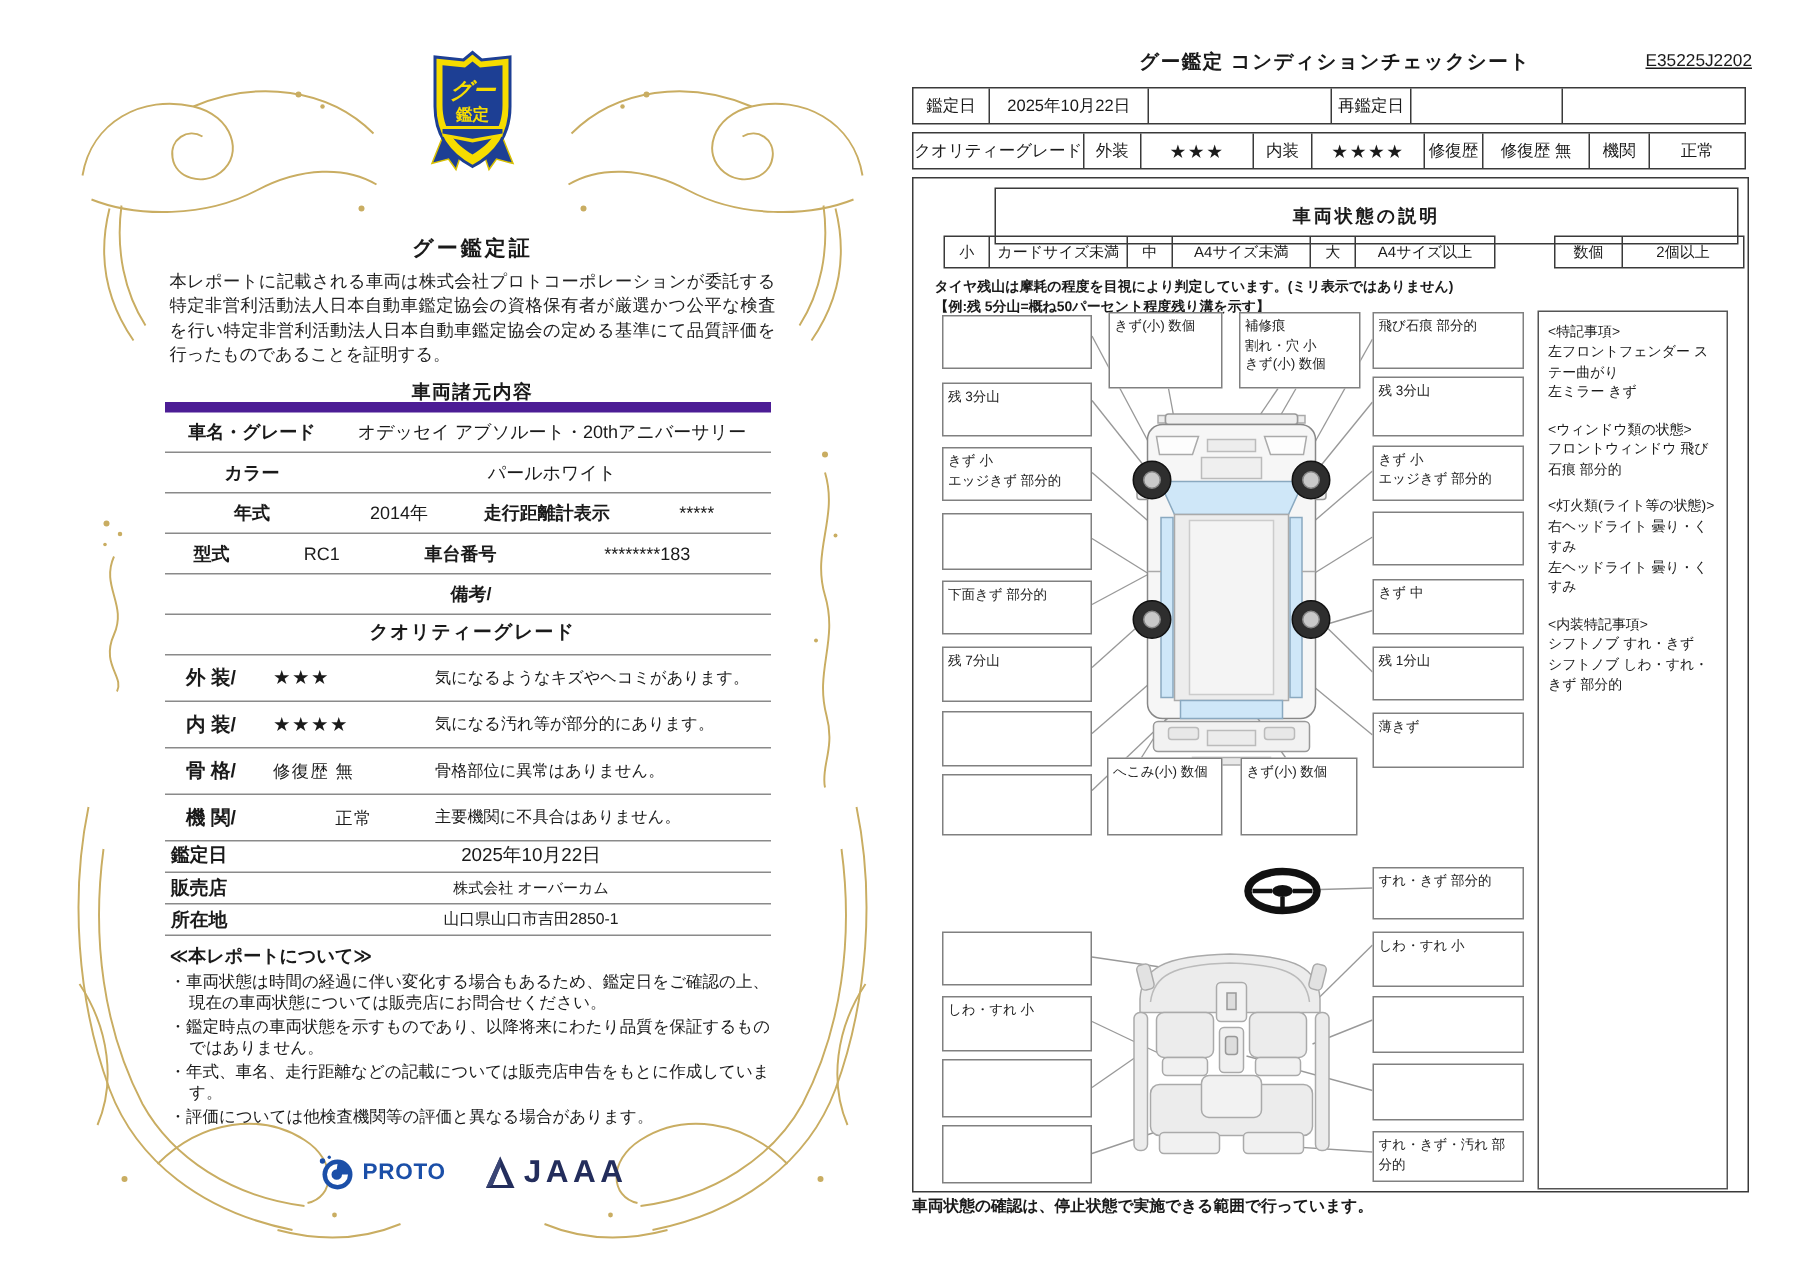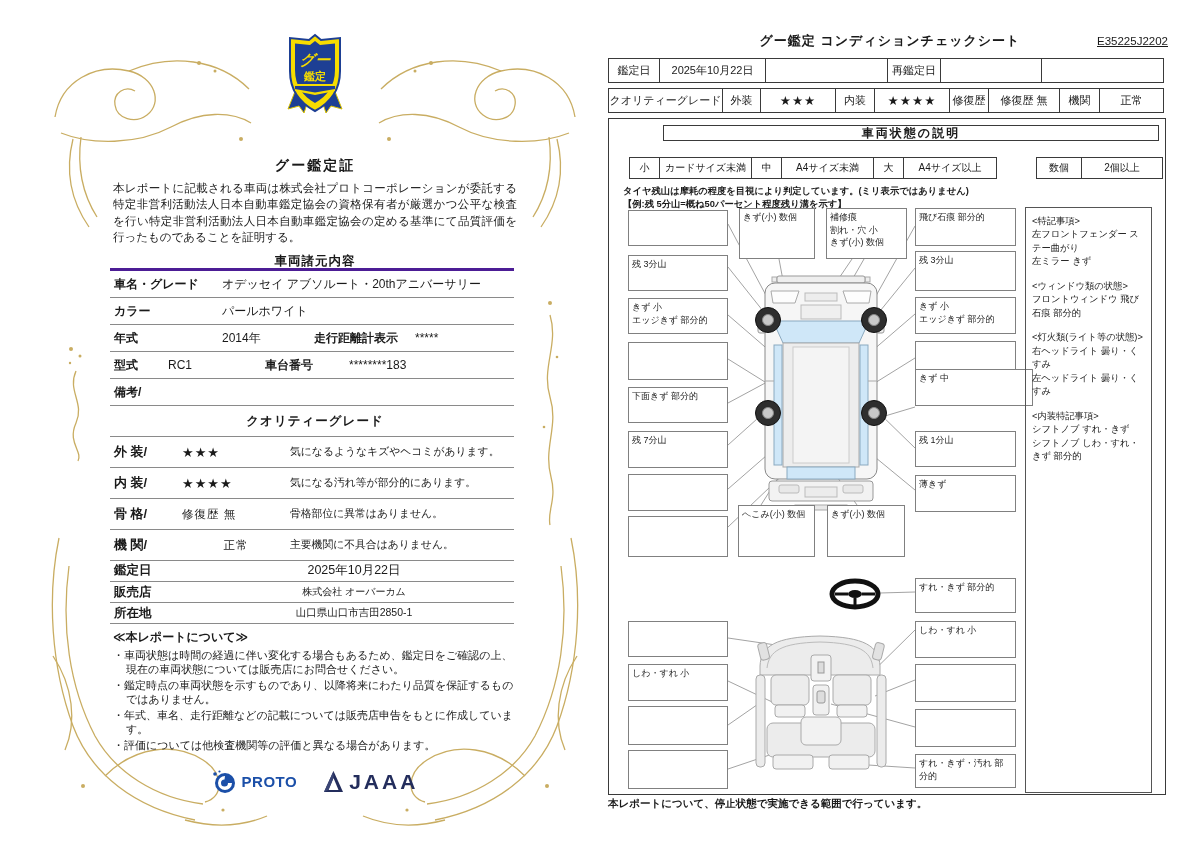--- a/index.html
+++ b/index.html
@@ -14,29 +14,29 @@
   .badge-wrap { position:absolute; top:8px; left:50%; transform:translateX(-50%); }
   .report-title { position:absolute; top:90px; width:100%; text-align:center;
       font-family:"DejaVu Serif","Liberation Serif",serif; font-style:italic; font-weight:600;
       font-size:31px; color:#a88c42; letter-spacing:1px; }
   .goo-cert { position:absolute; top:132px; width:100%; text-align:center;
       font-size:14px; font-weight:bold; letter-spacing:2px; }
   .intro { position:absolute; top:155px; left:58px; width:404px; font-size:11.5px;
       line-height:1.42; text-align:justify; color:#222; }
   .center-head { position:absolute; width:100%; text-align:center; font-size:12.5px;
       font-weight:bold; letter-spacing:1px; }
-  .spec-table { position:absolute; top:243px; left:55px; width:404px; border-top:3px solid #4c1d95; }
+  .spec-table { position:absolute; top:243px; left:55px; width:404px; border-top:7px solid #4c1d95;text-align:center; }
   .spec-row { display:grid; height:27px; align-items:center; border-bottom:1px solid #8a8a8a;
       font-size:12px; }
   .spec-row .lbl { font-weight:600; padding-left:4px; white-space:nowrap; }
   .spec-row .val { white-space:nowrap; }
   .grade-table { position:absolute; top:411px; left:55px; width:404px; border-top:1px solid #8a8a8a; }
   .grade-row { display:grid; grid-template-columns:72px 108px 1fr; height:31px; align-items:center;
       border-bottom:1px solid #8a8a8a; }
-  .grade-row .lbl { font-weight:bold; font-size:13px; padding-left:4px; white-space:nowrap; }
+  .grade-row .lbl { font-weight:bold; font-size:13px; padding-left:4px; white-space:nowrap;margin-left:10px; }
   .grade-row .stars { font-size:13px; letter-spacing:1px; white-space:nowrap; }
   .grade-row .desc { font-size:10.8px; white-space:nowrap; }
   .meta-table { position:absolute; top:535px; left:55px; width:404px; }
   .meta-row { display:grid; grid-template-columns:84px 1fr; align-items:center;
       border-bottom:1px solid #8a8a8a; }
   .meta-row .lbl { font-weight:bold; font-size:12.5px; padding-left:4px; }
   .meta-row .val { text-align:center; }
   .about { position:absolute; top:605px; left:58px; width:408px; font-size:11px; line-height:1.32; }
   .about-head { font-size:12px; font-weight:600; margin-bottom:2px; }
   .about li { list-style:none; padding-left:13px; text-indent:-13px; margin-bottom:1px; }
@@ -52,21 +52,21 @@
       font-weight:bold; letter-spacing:1px; }
   .sheet-code { position:absolute; top:5px; right:8px; font-size:11.5px;text-decoration:underline; }
   .trow { position:absolute; left:4px; width:556px; height:25px; display:flex;
       border:1.2px solid #3a3a3a; }
   .trow .cell { border-right:1px solid #3a3a3a; display:flex; align-items:center;
       justify-content:center; font-size:11px; white-space:nowrap; overflow:hidden; }
   .trow .cell:last-child { border-right:none; }
   .trow .stars { font-size:12.5px; letter-spacing:1px; }
   #main-box { position:absolute; left:4px; top:88px; width:558px; height:677px;
       border:1.5px solid #3a3a3a; }
-  .section-head { position:absolute; left:6px; top:6px; right:6px; height:16px;
+  .section-head { position:absolute; left:6px; top:6px; right:6px; height:38px;
       border:1px solid #3a3a3a; display:flex; align-items:center; justify-content:center;
       font-size:12px; font-weight:bold; letter-spacing:2px;margin-left:48px; }
   .legend { position:absolute; top:38px; height:22px; display:flex; border:1px solid #3a3a3a; }
   .legend .cell { border-right:1px solid #3a3a3a; display:flex; align-items:center;
       justify-content:center; font-size:10px; white-space:nowrap; }
   .legend .cell:last-child { border-right:none; }
   .tire-note { position:absolute; top:66px; left:14px; font-size:9.3px; font-weight:bold;
       line-height:1.45; }
   .ann { position:absolute; border:1px solid #808080; background:#fff; font-size:9px;
       line-height:1.4; padding:2px 3px; white-space:pre-line; color:#222; }
@@ -434,21 +434,21 @@
 割れ・穴 小
 きず(小) 数個</div>
     <div class="ann" style="left:129px;top:386px;width:77px;height:52px">へこみ(小) 数個</div>
     <div class="ann" style="left:218px;top:386px;width:78px;height:52px">きず(小) 数個</div>
 
     <div class="ann" style="left:306px;top:89px;width:101px;height:38px">飛び石痕 部分的</div>
     <div class="ann" style="left:306px;top:132px;width:101px;height:40px">残 3分山</div>
     <div class="ann" style="left:306px;top:178px;width:101px;height:37px">きず 小
 エッジきず 部分的</div>
     <div class="ann" style="left:306px;top:222px;width:101px;height:36px"></div>
-    <div class="ann" style="left:306px;top:250px;width:118px;height:37px">きず 中</div>
+    <div class="ann" style="left:306px;top:267px;width:101px;height:37px">きず 中</div>
     <div class="ann" style="left:306px;top:312px;width:101px;height:36px">残 1分山</div>
     <div class="ann" style="left:306px;top:356px;width:101px;height:37px">薄きず</div>
     <div class="ann" style="left:306px;top:459px;width:101px;height:35px">すれ・きず 部分的</div>
     <div class="ann" style="left:306px;top:502px;width:101px;height:37px">しわ・すれ 小</div>
     <div class="ann" style="left:306px;top:545px;width:101px;height:38px"></div>
     <div class="ann" style="left:306px;top:590px;width:101px;height:38px"></div>
     <div class="ann" style="left:306px;top:635px;width:101px;height:34px">すれ・きず・汚れ 部分的</div>
 
     <div id="notes-panel">
       <div class="np-group">
@@ -466,14 +466,14 @@
         <div>左ヘッドライト 曇り・くすみ</div>
       </div>
       <div class="np-group">
         <div>&lt;内装特記事項&gt;</div>
         <div>シフトノブ すれ・きず</div>
         <div>シフトノブ しわ・すれ・きず 部分的</div>
       </div>
     </div>
   </div>
 
-  <div class="footer-note">本レポートについて、停止状態で実施できる範囲で行っています。</div>
+  <div class="footer-note">車両状態の確認は、停止状態で実施できる範囲で行っています。</div>
 </div>
 
 </body></html>

